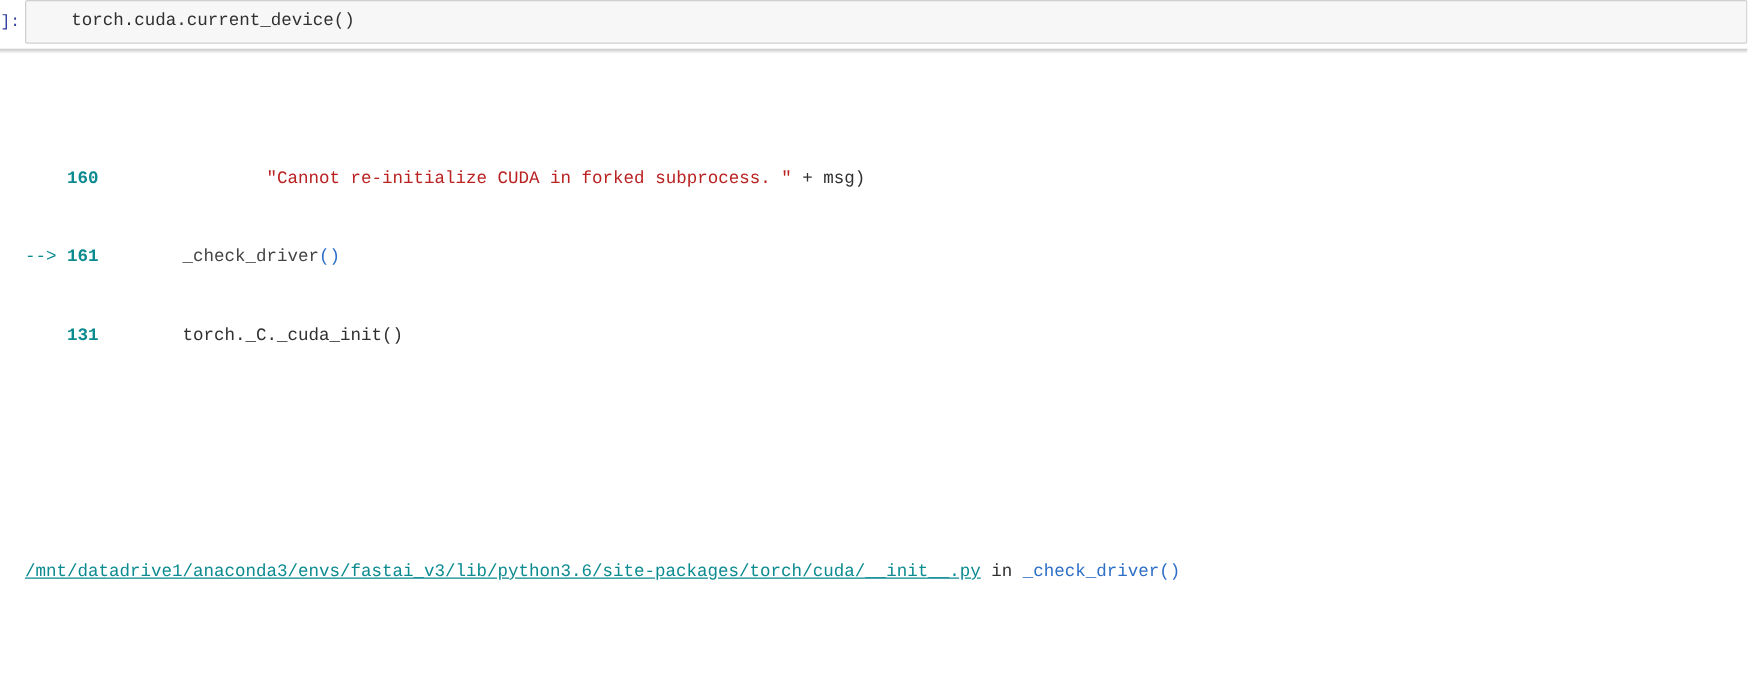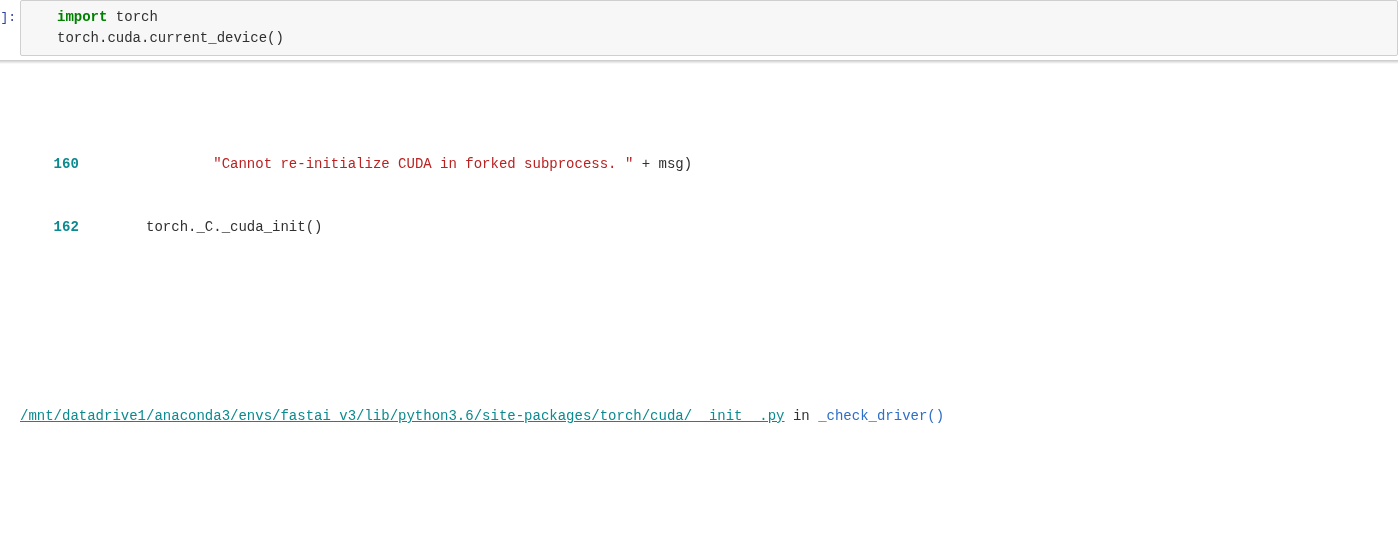--- a/index.html
+++ b/index.html
@@ -68,36 +68,33 @@
   .faded-call { color: #444; }
 </style>
 </head>
 <body>
 
 <div class="cell-wrapper">
   <div class="prompt">]:</div>
   <div class="input-area">
     <div class="code-line">
       <span class="gutter"></span>
-      <span class="code-text"><span class="kw">import</span><span> torch</span></span>
-    </div>
-    <div class="code-line">
-      <span class="gutter"></span>
       <span class="code-text">torch.cuda.current_device()</span>
     </div>
   </div>
 </div>
 
 <div class="shadow-line"></div>
 
 <div class="output-area">
 
   
   <div class="tb-line"><span class="arrow">    </span><span class="linenum">160</span><span>                </span><span class="py-str">"Cannot re-initialize CUDA in forked subprocess. "</span><span> + msg)</span></div>
-  <div class="tb-line"><span class="arrow">    </span><span class="linenum">162</span><span>        </span><span>torch._C._cuda_init()</span></div>
+  <div class="tb-line"><span class="arrow">--&gt; </span><span class="linenum">161</span><span>        </span><span class="faded-call">_check_driver</span><span class="py-fn">()</span></div>
+  <div class="tb-line"><span class="arrow">    </span><span class="linenum">131</span><span>        </span><span>torch._C._cuda_init()</span></div>
 
   <div class="tb-line">&nbsp;</div>
 
   
   <div class="tb-line"><span class="filepath">/mnt/datadrive1/anaconda3/envs/fastai_v3/lib/python3.6/site-packages/torch/cuda/__init__.py</span><span> in </span><span class="py-fn">_check_driver</span><span class="py-fn">()</span></div>
 
   
   
   
   

